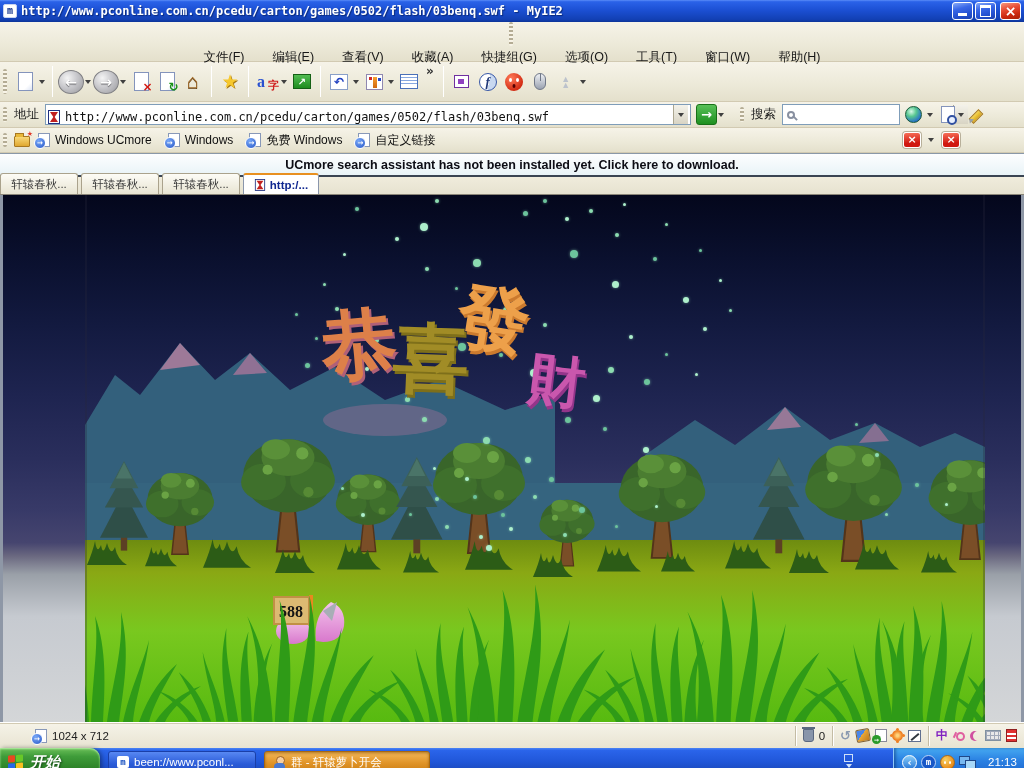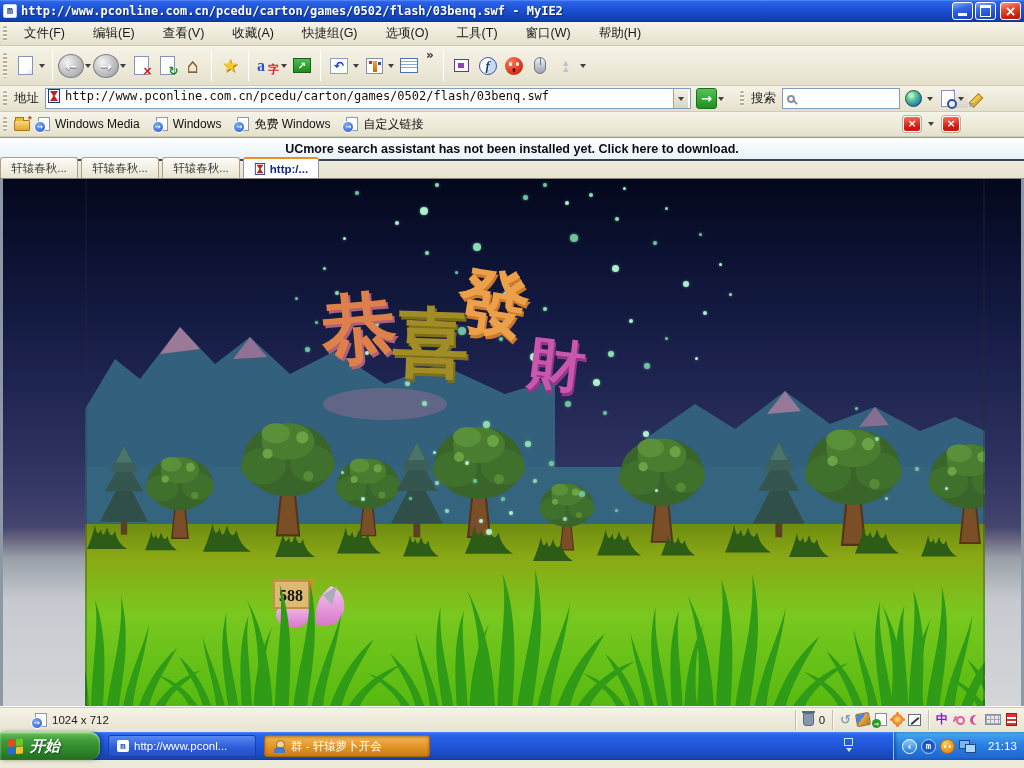--- a/index.html
+++ b/index.html
@@ -23,21 +23,21 @@
   .tbtn.close::after{content:"×"; font:bold 14px/14px "DejaVu Sans",sans-serif;}
 
   
   .bar { background:linear-gradient(180deg,#f6f3e8 0%,#ece9d8 60%,#e4e0cc 100%); border-bottom:1px solid #d2cab2; display:flex; align-items:center; }
   .grip { width:4px; height:62%; margin:0 5px 0 3px; border-radius:2px; flex:0 0 auto;
     background:repeating-linear-gradient(180deg,#b4ac94 0 2px,#f8f4e8 2px 4px); }
   .tsep { width:1px; height:78%; background:#c6be a6; background:#c6bea6; border-right:1px solid #fff; margin:0 5px; flex:0 0 auto;}
   .caret-icon { width:0; height:0; border:3px solid transparent; border-top:4px solid #404040; margin:3px 2px 0 1px; flex:0 0 auto;}
 
   
-  .menubar { height:24px; }
+  .menubar { height:40px;flex-direction:column; }
   .menu-items { display:flex; gap:4px; }
   .menu-item { padding:3px 12px; font-size:12.5px; color:#181818; }
 
   
   .toolbar { height:40px; }
   .tb { height:32px; min-width:26px; padding:0 3px; display:flex; align-items:center; justify-content:center; border-radius:2px; flex:0 0 auto; }
   .circle-btn { width:24px; height:24px; border-radius:50%; border:1px solid #808084;
     background:radial-gradient(circle at 35% 32%,#f4f4f4 0%,#c8c8cc 45%,#98989c 100%);
     display:flex; align-items:center; justify-content:center; }
   .circle-btn::after{ color:#fff; font:bold 14px "DejaVu Sans",sans-serif; text-shadow:0 1px 1px #606064;}
@@ -72,21 +72,21 @@
   .scream-icon::after{content:''; position:absolute; left:4px; top:5px; width:3px; height:4px; border-radius:50%; background:#fff;
     box-shadow:7px 0 0 #fff, 3.5px 6px 0 #500;}
   .mouse-icon{ width:12px; height:17px; border-radius:6px; border:1px solid #707888; background:linear-gradient(180deg,#eef0f4,#9aa2b0); position:relative;}
   .mouse-icon::after{content:''; position:absolute; left:5px; top:0; width:1px; height:7px; background:#707888;}
   .uptri-icon{ display:flex; flex-direction:column; line-height:6px; color:#bcc2cc; font-size:9px;}
   .uptri-icon::before{content:"▲";} .uptri-icon::after{content:"▲";}
 
   
   .addrrow { height:26px; }
   .bar-label { font-size:12.5px; color:#202020; margin:0 6px 0 2px; flex:0 0 auto;}
-  .addr-input { height:21px; width:646px; background:#fff; border:1px solid #7f9db9; display:flex; align-items:flex-start; padding:0 2px; flex:0 0 auto;}
+  .addr-input { height:21px; width:646px; background:#fff; border:1px solid #7f9db9; display:flex; align-items:flex-end; padding:0 2px; flex:0 0 auto;}
   .hg { position:relative; width:12px; height:14px; background:#fff; border:1px solid #203080; flex:0 0 auto;}
   .hg::before{content:''; position:absolute; left:1px; top:1px; border:4px solid transparent; border-top:6px solid #c02020;}
   .hg::after{content:''; position:absolute; left:1px; bottom:1px; border:4px solid transparent; border-bottom:6px solid #c02020;}
   .url-text { font:12px "DejaVu Sans Mono",monospace; color:#101010; border:0; outline:0; flex:1; margin-left:5px; background:transparent;}
   .combo-btn { width:15px; height:19px; background:linear-gradient(180deg,#f4f2ea,#d8d4c4); border-left:1px solid #aca690;
     display:flex; align-items:center; justify-content:center; flex:0 0 auto;}
   .combo-btn i{ width:0;height:0;border:3px solid transparent;border-top:4px solid #404040; margin-top:3px;}
   .go-btn { width:21px; height:21px; margin-left:5px; border-radius:3px; border:1px solid #187018;
     background:linear-gradient(180deg,#58c058,#1e9020); color:#fff; font:bold 13px/19px "DejaVu Sans",sans-serif; text-align:center; flex:0 0 auto;}
   .go-btn::after{content:"→";}
@@ -327,21 +327,21 @@
       <span class="hl-icon"></span>
     </div>
 </div>
 
 <div class="bar linksrow">
   <div class="grip"></div>
   <div class="folder-icon"></div>
   <div class="links-items" id="links-items">
       <div class="link-item">
         <span class="lpg"></span>
-        <span>Windows Media</span>
+        <span>Windows UCmore</span>
       </div>
       <div class="link-item">
         <span class="lpg"></span>
         <span>Windows</span>
       </div>
       <div class="link-item">
         <span class="lpg"></span>
         <span>免费 Windows</span>
       </div>
       <div class="link-item">
@@ -607,21 +607,21 @@
         <i></i>
         <i></i>
         <i></i>
         <i></i>
       </span>
     <span class="start-label">开始</span>
   </div>
   <div id="task-buttons" style="display:flex;">
       <div class="taskbtn browser">
         <span class="micon">m</span>
-        <span>http://www.pconl...</span>
+        <span>been://www.pconl...</span>
       </div>
       <div class="taskbtn qq">
         <span class="qicon"></span>
         <span>群 - 轩辕萝卜开会</span>
       </div>
     </div>
   <div class="deskmini">
     <span class="sq"></span>
     <span class="dn"></span>
   </div>

